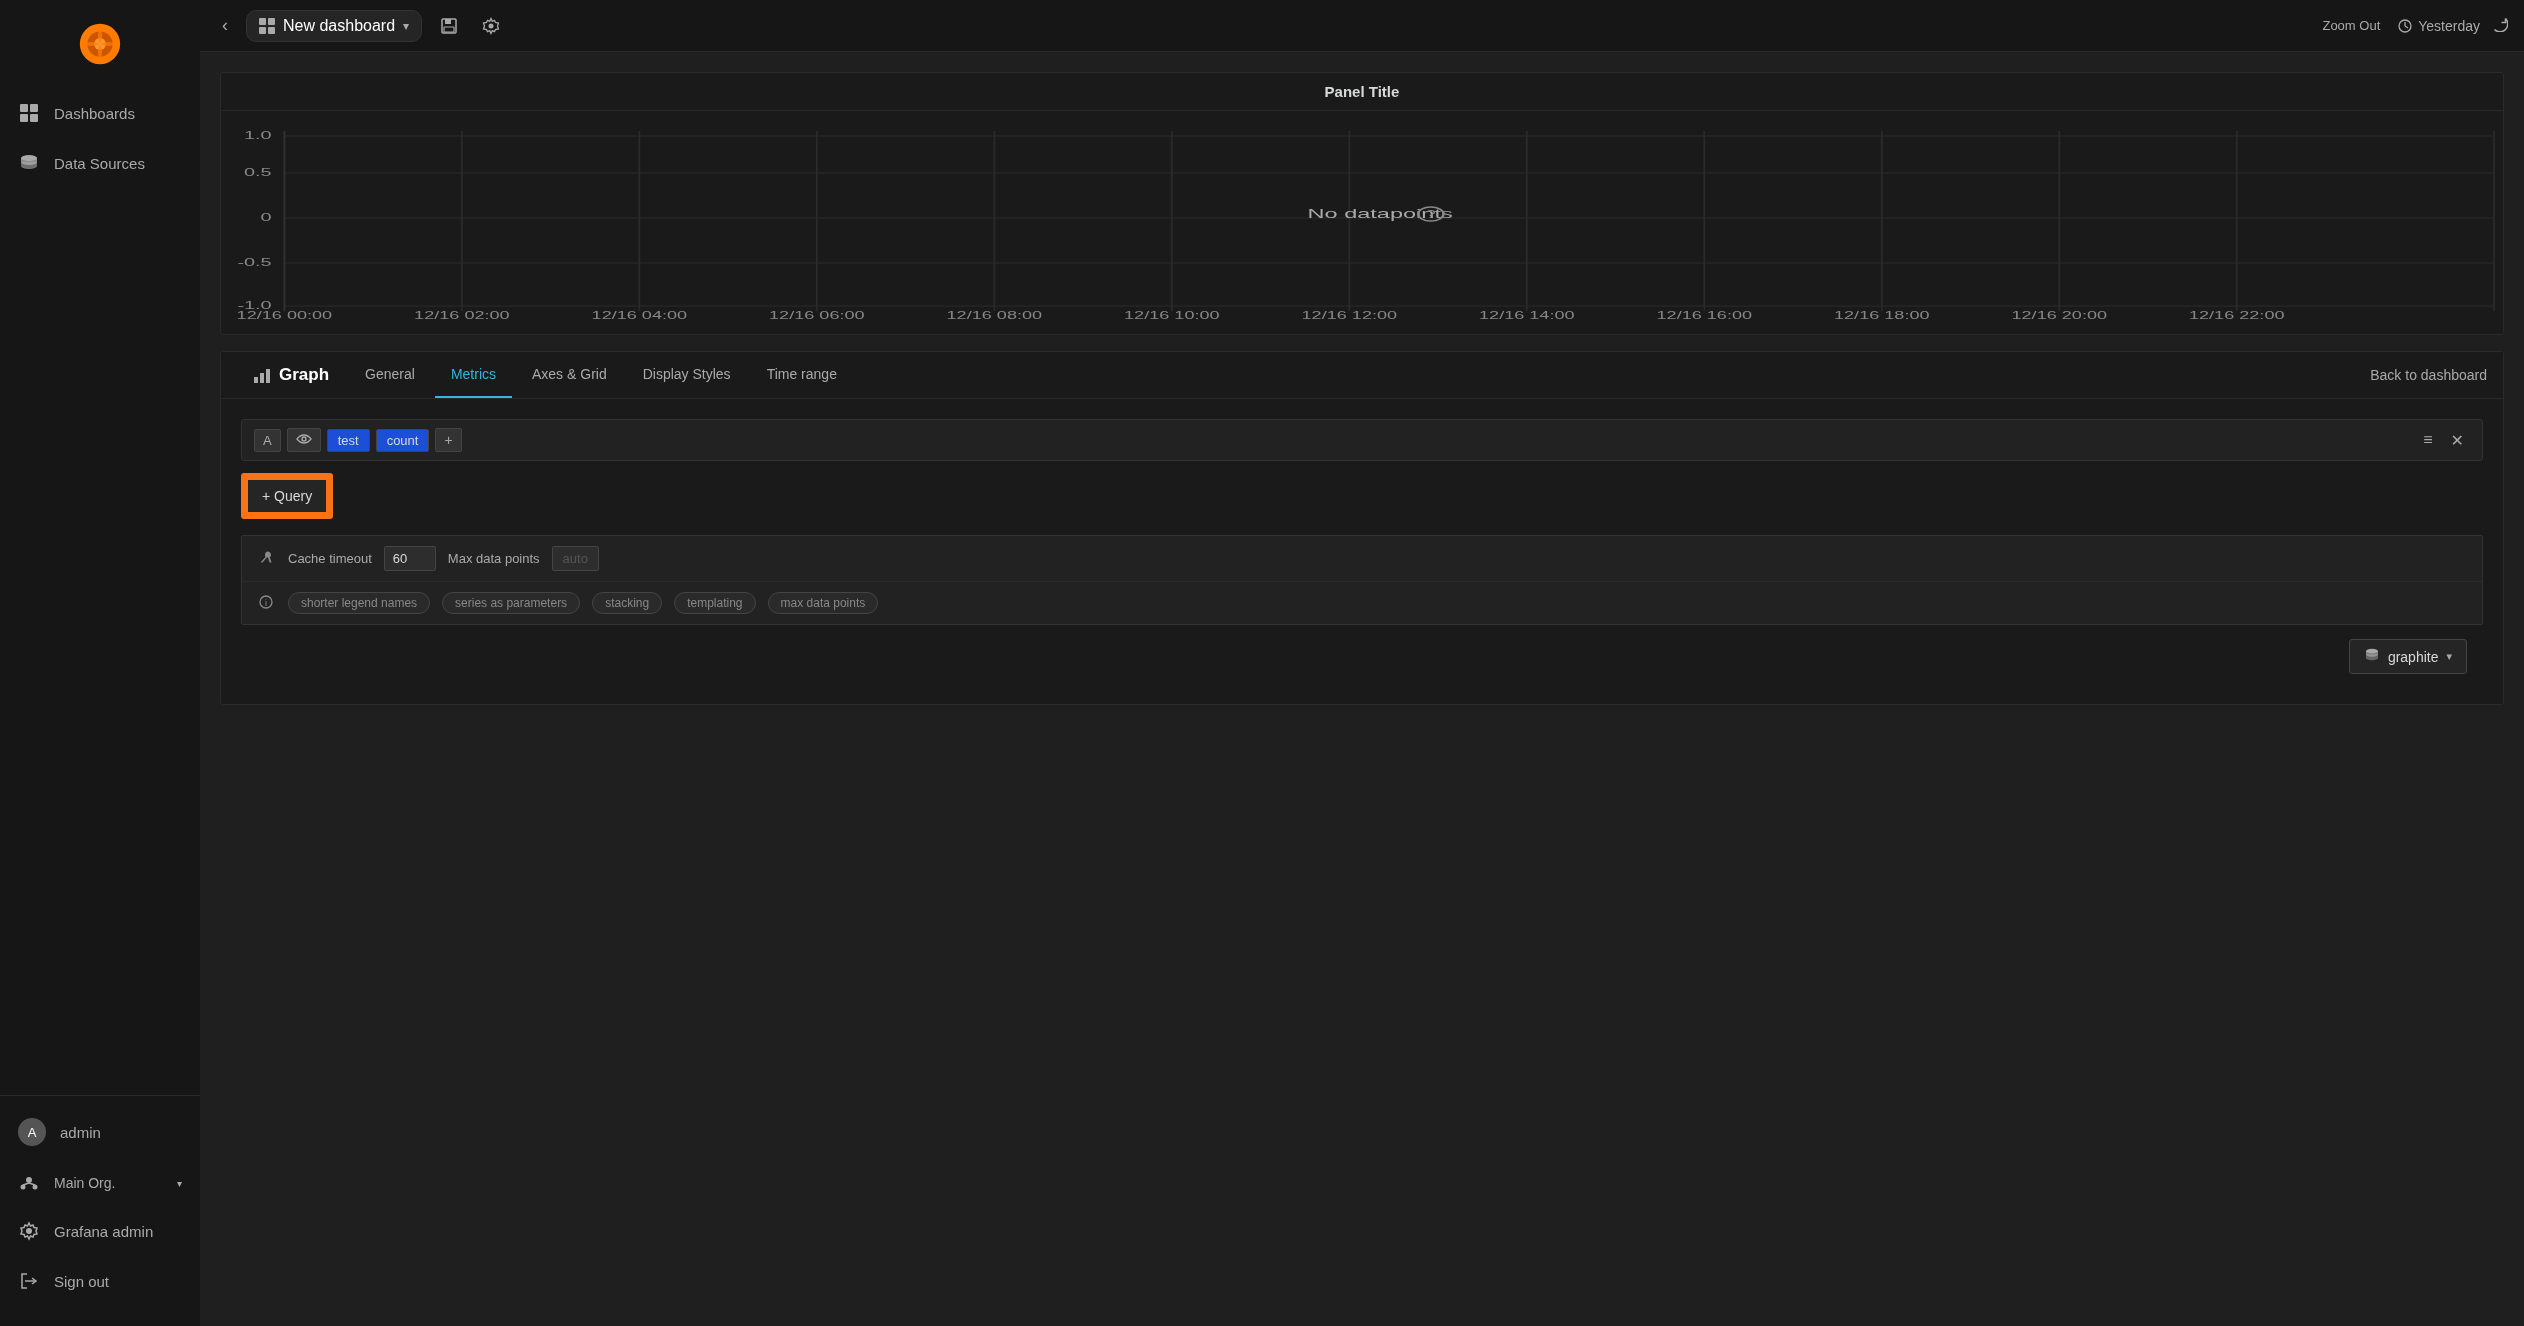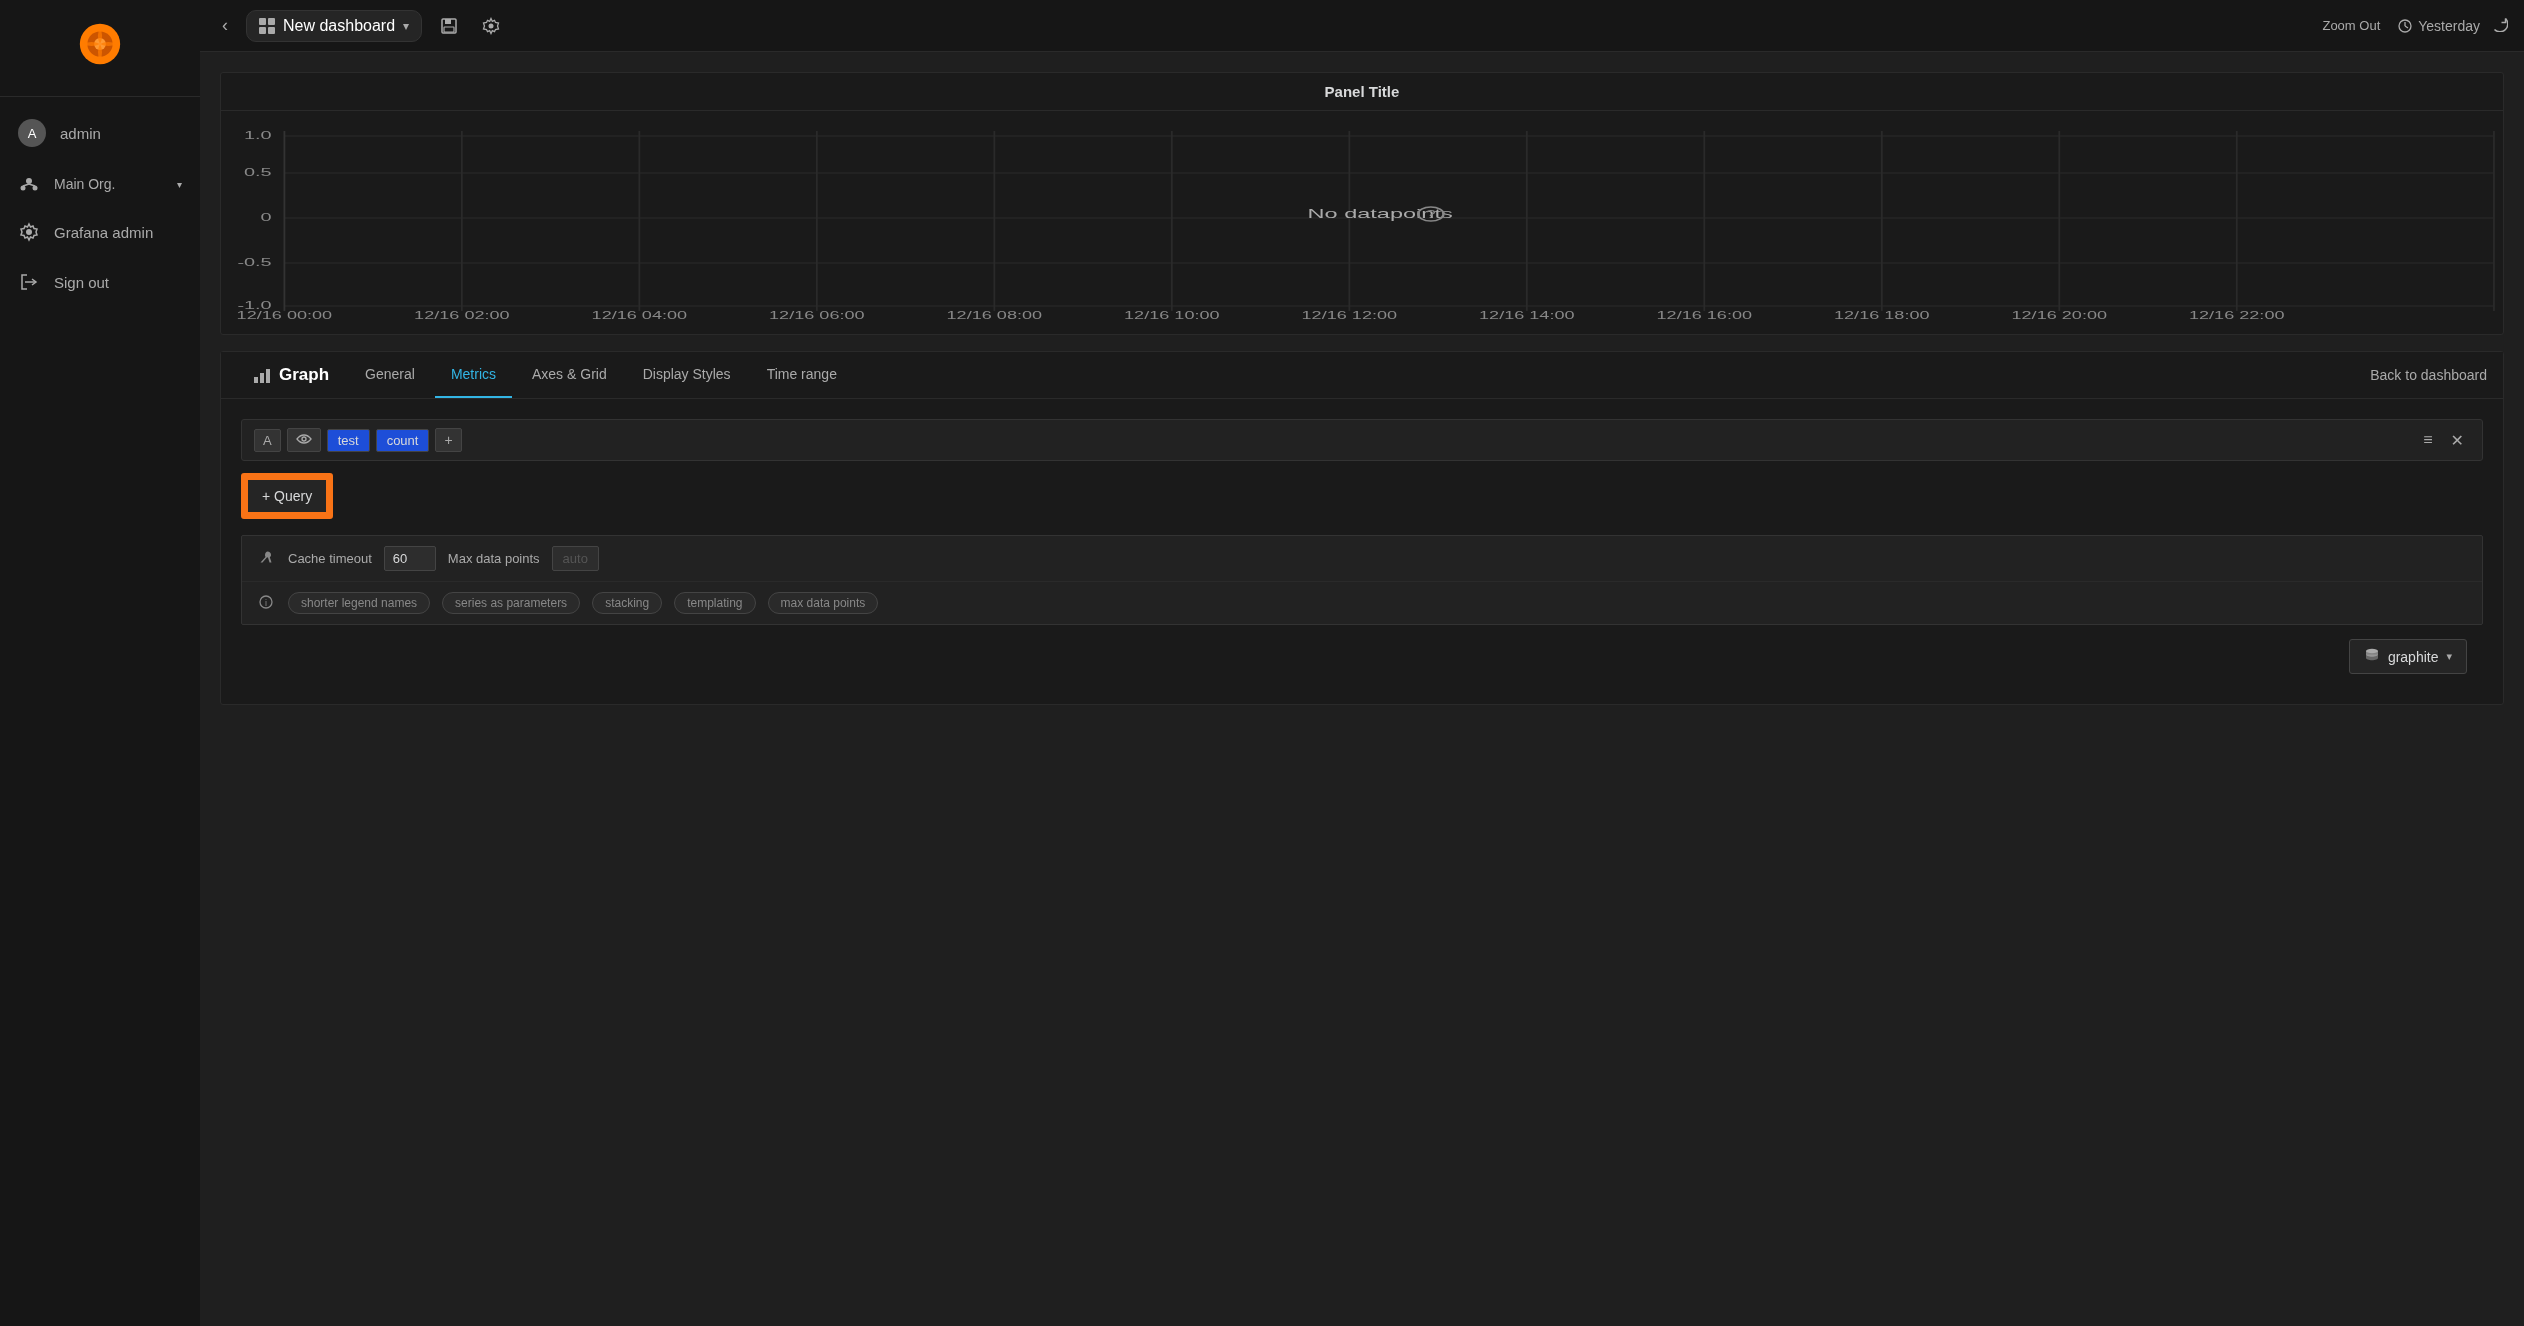--- a/index.html
+++ b/index.html
@@ -453,20 +453,43 @@
       <circle cx="50" cy="50" r="48" fill="#ff7c00"></circle>
       <circle cx="50" cy="50" r="30" fill="#cc5500"></circle>
       <circle cx="50" cy="50" r="14" fill="#ff9933"></circle>
       <path d="M50 10 Q60 30 50 50 Q40 30 50 10" fill="#ff7c00" opacity="0.7"></path>
       <path d="M90 50 Q70 60 50 50 Q70 40 90 50" fill="#ff7c00" opacity="0.7"></path>
       <path d="M50 90 Q40 70 50 50 Q60 70 50 90" fill="#ff7c00" opacity="0.7"></path>
       <path d="M10 50 Q30 40 50 50 Q30 60 10 50" fill="#ff7c00" opacity="0.7"></path>
     </svg>
   </div>
 
+  <nav class="sidebar-nav">
+    <div class="sidebar-item">
+      <span class="sidebar-icon">
+        <svg width="20" height="20" viewBox="0 0 20 20" fill="none">
+          <rect x="1" y="1" width="8" height="8" rx="1" fill="#aaa"></rect>
+          <rect x="11" y="1" width="8" height="8" rx="1" fill="#aaa"></rect>
+          <rect x="1" y="11" width="8" height="8" rx="1" fill="#aaa"></rect>
+          <rect x="11" y="11" width="8" height="8" rx="1" fill="#aaa"></rect>
+        </svg>
+      </span>
+      <span>Dashboards</span>
+    </div>
+    <div class="sidebar-item">
+      <span class="sidebar-icon">
+        <svg width="20" height="20" viewBox="0 0 20 20">
+          <ellipse cx="10" cy="5" rx="8" ry="3" fill="#aaa"></ellipse>
+          <path d="M2 5 v4 c0 1.66 3.58 3 8 3s8-1.34 8-3V5" fill="#aaa" opacity="0.8"></path>
+          <path d="M2 9 v4 c0 1.66 3.58 3 8 3s8-1.34 8-3V9" fill="#aaa" opacity="0.6"></path>
+        </svg>
+      </span>
+      <span>Data Sources</span>
+    </div>
+  </nav>
 
   <hr class="sidebar-divider">
 
   <div class="sidebar-bottom">
     <div class="sidebar-item">
       <div class="sidebar-avatar">A</div>
       <span>admin</span>
     </div>
     <div class="org-item">
       <span class="sidebar-icon">

